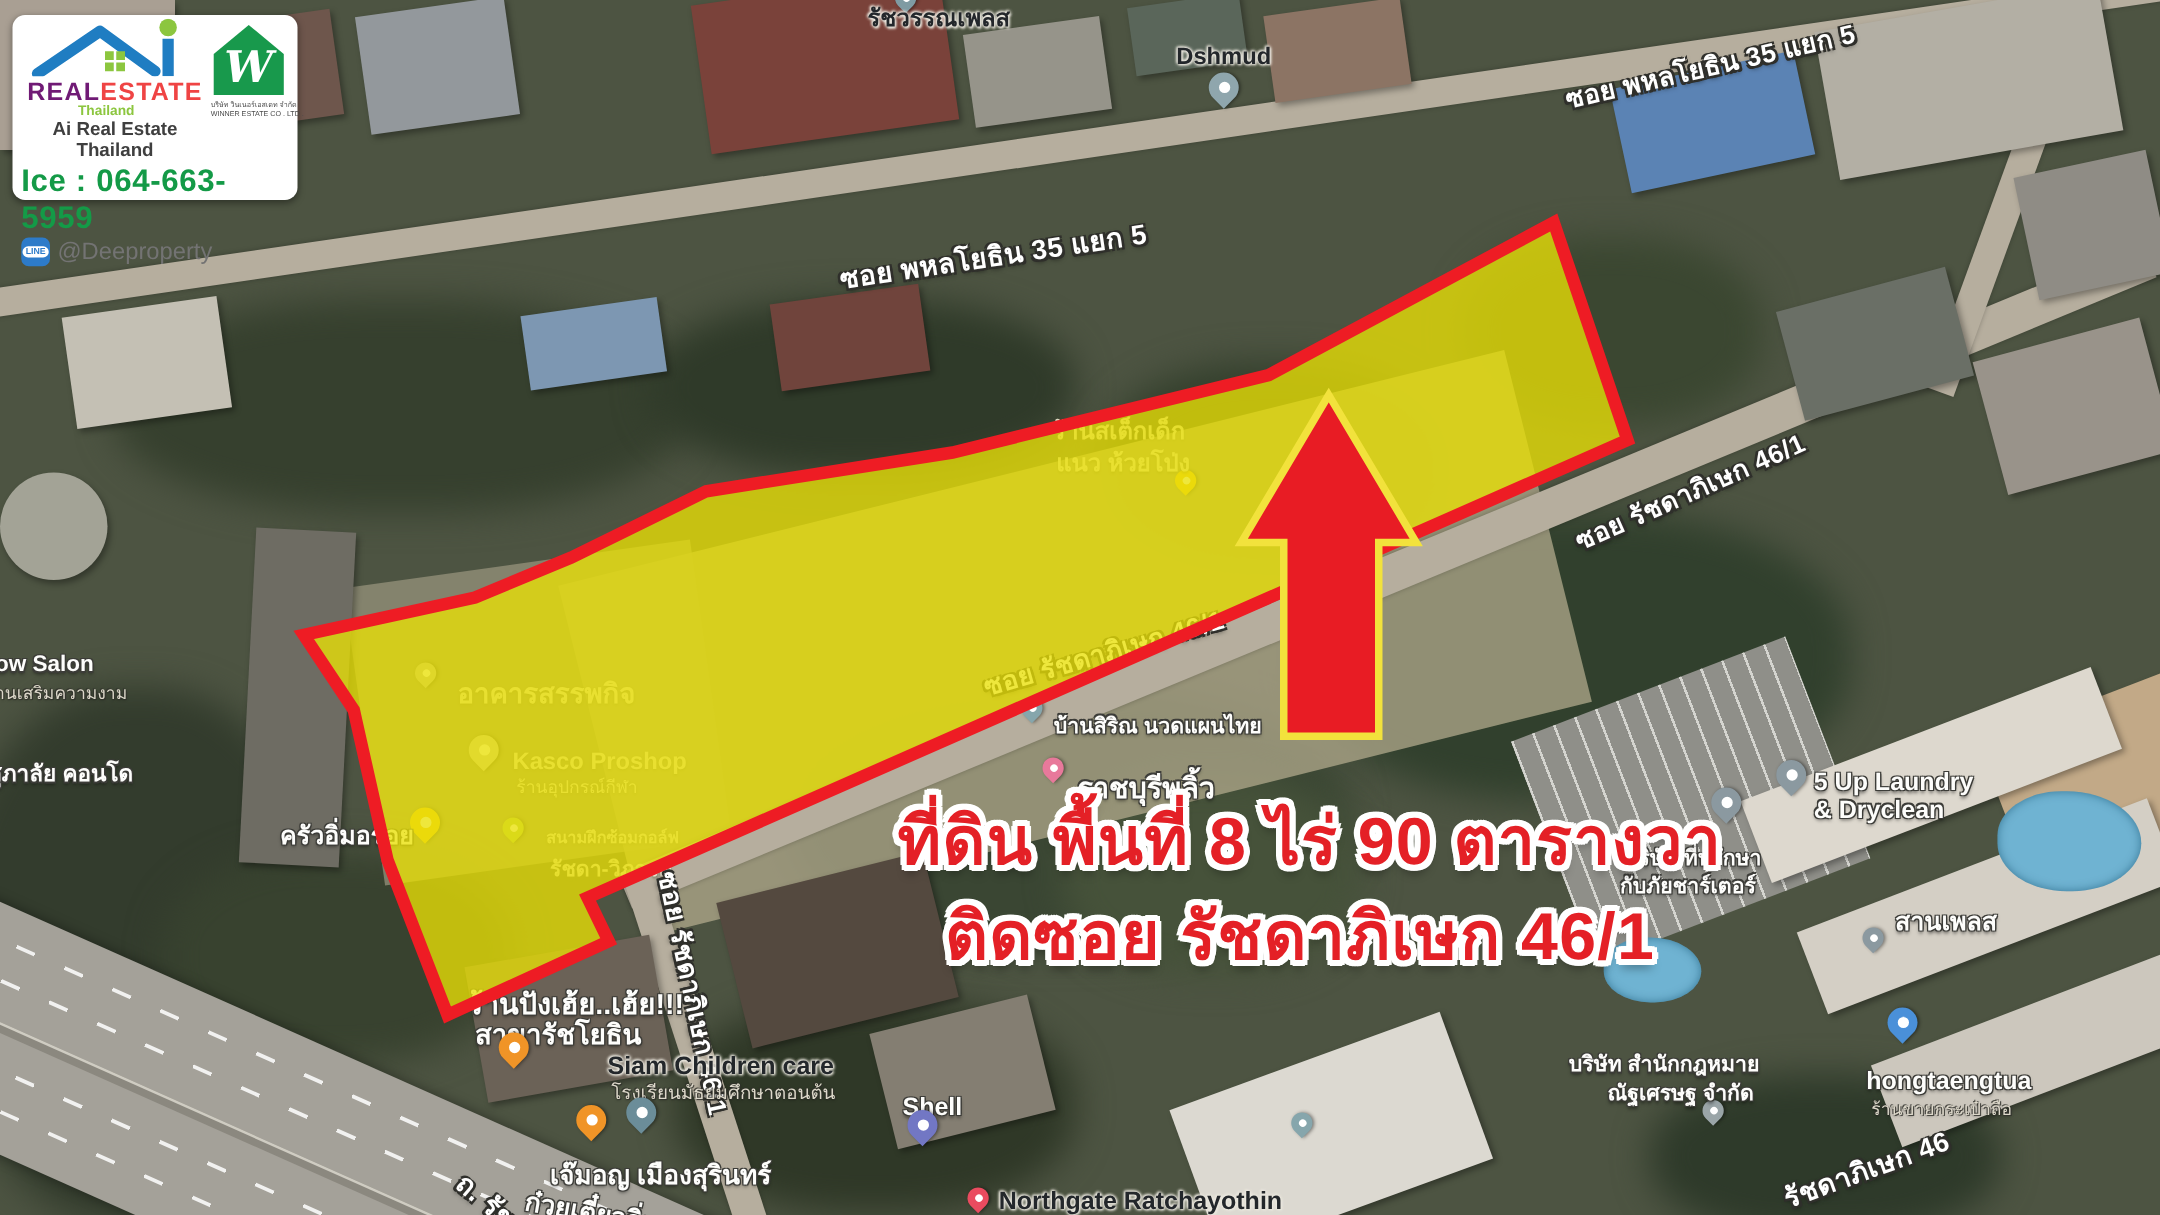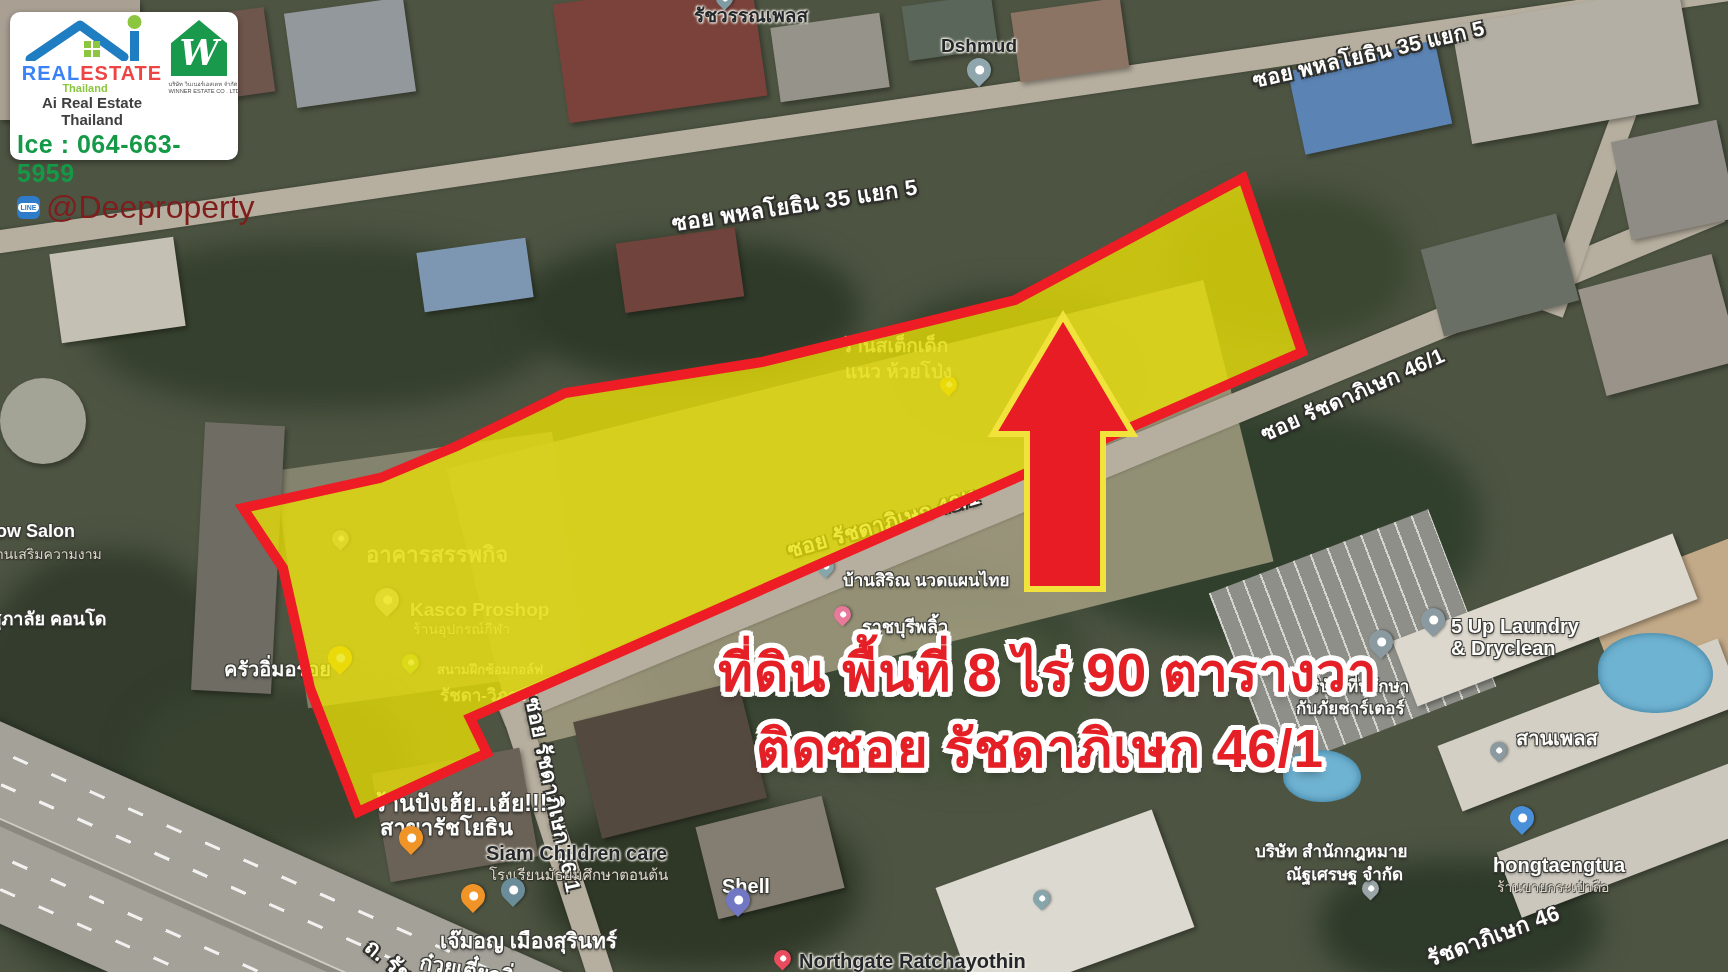--- a/index.html
+++ b/index.html
@@ -50,21 +50,21 @@
   .re-word{font-size:20px;font-weight:bold;color:#4c4c4c;letter-spacing:1px;margin-top:-3px;}
   .re-word span{color:#ef4444;font-weight:bold;}
   .re-th{font-size:11px;font-weight:bold;color:#8cc63f;text-align:center;padding-right:14px;margin-top:-3px;}
   .re-sub{font-size:15px;font-weight:bold;color:#3f3f3f;margin-top:0px;}
   .lc-winner{width:64px;text-align:center;padding-top:4px;}
   .win-cap{font-size:6px;color:#4a4a4a;line-height:1.2;white-space:nowrap;transform:scale(.95);}
   .phone{font-size:25px;font-weight:bold;color:#149a47;margin-top:2px;letter-spacing:.5px;}
   .line-row{display:flex;align-items:center;gap:6px;margin-top:1px;}
   .line-badge{width:23px;height:23px;background:#2d7bc9;border-radius:6px;display:flex;align-items:center;justify-content:center;flex:0 0 auto;}
   .line-badge i{font-style:normal;background:#fff;border-radius:8px;padding:1px 3px;font-size:7px;font-weight:bold;color:#2d7bc9;}
-  .line-id{font-size:32px;color:#7f1d1d;}
+  .line-id{font-size:19px;color:#737373;}
 </style>
 </head>
 <body>
 
 <div id="stage">
 
   <div>
 
     <div class="veg" style="left:90px;top:240px;width:460px;height:170px;background:#36402e"></div>
     <div class="veg" style="left:520px;top:240px;width:340px;height:140px;background:#2f3a29"></div>
@@ -158,21 +158,21 @@
 
     <div class="lbl m-light" style="left:-4px;top:522px;font-size:18px">ow Salon</div>
     <div class="lbl m-sub" style="left:-4px;top:547px">านเสริมความงาม</div>
     <div class="lbl m-light" style="left:-10px;top:610px;font-size:18px">ศุภาลัย คอนโด</div>
 
     <span class="pin" style="left:328px;top:646px;background:#f2c31f"></span>
     <div class="lbl m-light" style="left:224px;top:659px;font-size:20px">ครัวอิ่มอร่อย</div>
     <span class="pin sm" style="left:817px;top:558px;background:#86a6ac"></span>
     <div class="lbl m-light" style="left:843px;top:572px;font-size:17px">บ้านสิริณ นวดแผนไทย</div>
     <span class="pin sm" style="left:834px;top:606px;background:#e8799b"></span>
-    <div class="lbl m-light" style="left:862px;top:618px;font-size:18px">ราชบุรีพลิ้ว</div>
+    <div class="lbl m-light" style="left:862px;top:618px;font-size:23px">ราชบุรีพลิ้ว</div>
 
     <div class="lbl m-light" style="left:374px;top:791px;font-size:23px">ร้านปังเฮ้ย..เฮ้ย!!!</div>
     <div class="lbl m-light" style="left:380px;top:816px;font-size:22px">สาขารัชโยธิน</div>
     <span class="pin" style="left:399px;top:826px;background:#f09427"></span>
     <div class="lbl m-dark" style="left:486px;top:843px;font-size:20px">Siam Children care</div>
     <div class="lbl m-sub" style="left:489px;top:867px;font-size:15px">โรงเรียนมัธยมศึกษาตอนต้น</div>
     <span class="pin" style="left:501px;top:878px;background:#6b8d99"></span>
     <span class="pin" style="left:461px;top:884px;background:#f09427"></span>
     <div class="lbl m-light" style="left:440px;top:930px;font-size:21px">เจ๊มอญ เมืองสุรินทร์</div>
     <div class="lbl m-light" style="left:420px;top:951px;font-size:21px;transform:rotate(10deg);transform-origin:left center">ก๋วยเตี๋ยวอิ่มอร่อย</div>
@@ -210,21 +210,21 @@
       <div class="lc-ai">
         <svg width="140" height="46" viewBox="0 0 140 46">
           <path d="M8 44 L58 10 L102 42" fill="none" stroke="#1f7dc2" stroke-width="9" stroke-linejoin="round" stroke-linecap="round"></path>
           <rect x="62" y="26" width="7" height="7" fill="#8cc63f"></rect>
             <rect x="71" y="26" width="7" height="7" fill="#8cc63f"></rect>
           <rect x="62" y="35" width="7" height="7" fill="#8cc63f"></rect>
             <rect x="71" y="35" width="7" height="7" fill="#8cc63f"></rect>
           <rect x="108" y="16" width="9" height="30" fill="#1f7dc2"></rect>
           <circle cx="112.5" cy="7" r="7" fill="#8cc63f"></circle>
         </svg>
-        <div class="re-word"><span style="color:#3b82f6">REAL</span><span>ESTATE</span></div>
+        <div class="re-word"><span style="color:#701a75">REAL</span><span>ESTATE</span></div>
         <div class="re-th">Thailand</div>
         <div class="re-sub">Ai Real Estate Thailand</div>
       </div>
       <div class="lc-winner">
         <svg width="58" height="58" viewBox="0 0 60 60">
           <path d="M30 1 L59 25 L59 59 L1 59 L1 25 Z" fill="#18994c"></path>
           <text x="30" y="48" text-anchor="middle" font-size="36" font-style="italic" font-weight="bold" fill="#ffffff" font-family="'DejaVu Serif',serif">W</text>
         </svg>
         <div class="win-cap">บริษัท วินเนอร์เอสเตท จำกัด</div>
         <div class="win-cap">WINNER ESTATE CO . LTD .</div>

